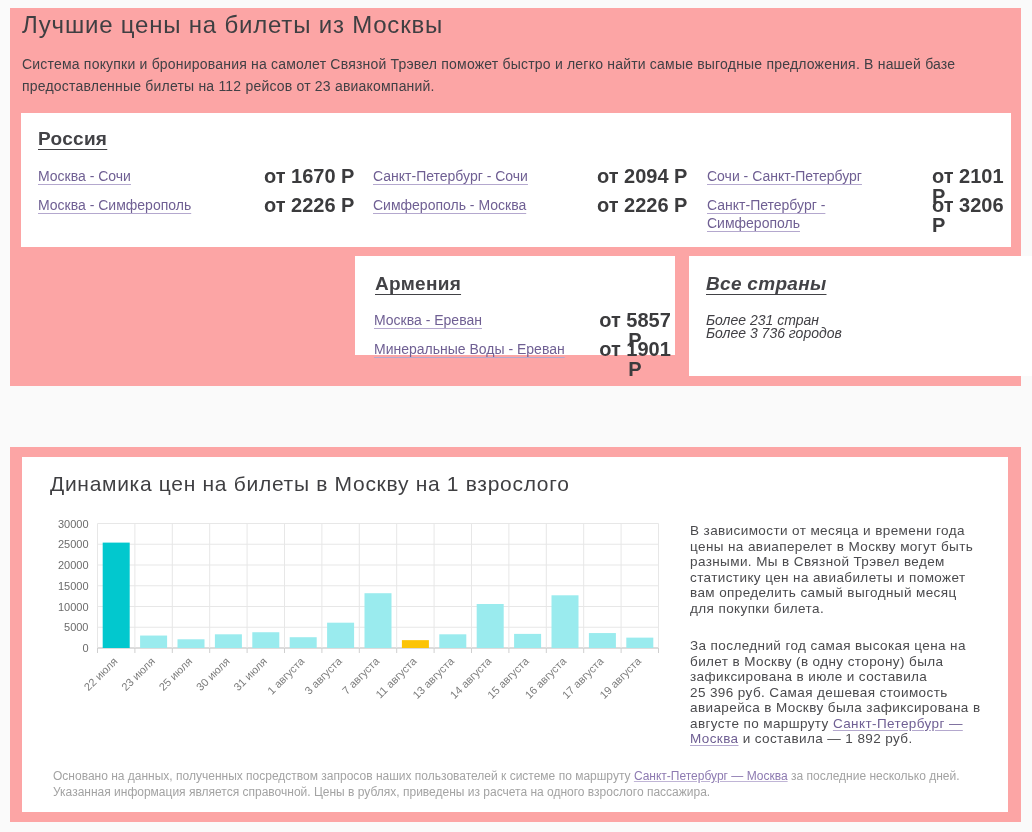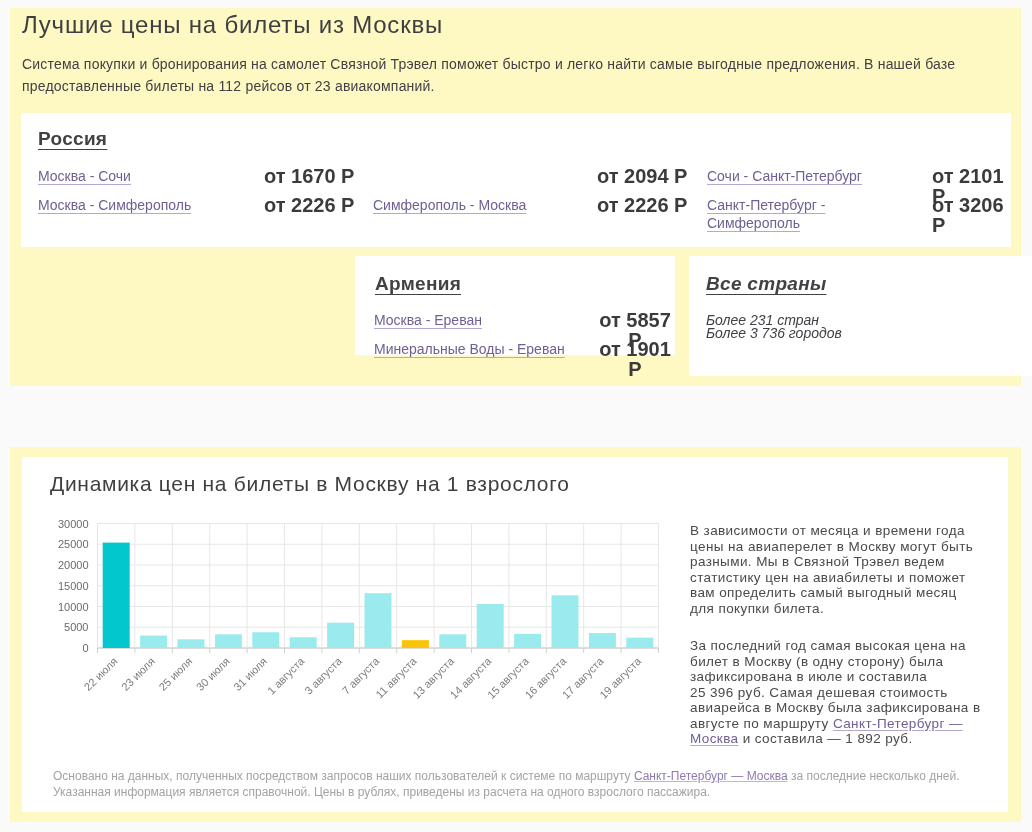--- a/index.html
+++ b/index.html
@@ -1,19 +1,19 @@
 <!DOCTYPE html>
 <html lang="ru"><head>
 <meta charset="utf-8">
 <title>Лучшие цены на билеты из Москвы</title>
 <style>
 * { box-sizing: border-box; margin: 0; padding: 0; }
 html,body { width:1032px; height:832px; background:#fafafa; font-family:"Liberation Sans", sans-serif; }
 body { position:relative; overflow:hidden; }
-.sect { position:absolute; left:10px; width:1011px; background:#fef9c3; }
+.sect { position:absolute; left:10px; width:1011px; background:#fca5a5; }
 #s1 { top:8px; height:378px; }
 #s2 { top:447px; height:375px; }
 h1 { position:absolute; left:12px; top:3px; font-size:24px; font-weight:normal; color:#3f3f42; letter-spacing:0.8px; }
 .intro { position:absolute; left:12px; top:45px; width:950px; font-size:14px; line-height:22px; letter-spacing:0.2px; color:#414045; }
 .card { position:absolute; background:#fff; }
 #cardRu { left:11px; top:105px; width:990px; height:134px; }
 #cardTr { left:11px; top:248px; width:320px; height:120px; }
 #cardAr { left:345px; top:248px; width:320px; height:99px;text-align:center; }
 #cardAll { left:679px; top:248px; width:360px; height:120px;font-style:italic; }
 h3 { font-size:19px; font-weight:bold; color:#424246; text-decoration:underline; text-underline-offset:3.5px; text-decoration-thickness:1.3px; letter-spacing:0.3px; }
@@ -38,20 +38,21 @@
 <body>
 
 <div class="sect" id="s1">
   <h1>Лучшие цены на билеты из Москвы</h1>
   <div class="intro">Система покупки и бронирования на самолет Связной Трэвел поможет быстро и легко найти самые выгодные предложения. В нашей базе предоставленные билеты на 112 рейсов от 23 авиакомпаний.</div>
 
   <div class="card" id="cardRu">
     <h3>Россия</h3>
     <div class="row" style="left:17px; top:54px; width:226px;"><a class="rt">Москва - Сочи</a></div>
     <div class="row" style="left:243px; top:54px;"><span class="price">от 1670 Р</span></div>
+    <div class="row" style="left:352px; top:54px; width:224px;"><a class="rt">Санкт-Петербург - Сочи</a></div>
     <div class="row" style="left:576px; top:54px;"><span class="price">от 2094 Р</span></div>
     <div class="row" style="left:686px; top:54px; width:225px;"><a class="rt">Сочи - Санкт-Петербург</a></div>
     <div class="row" style="left:911px; top:54px;"><span class="price">от 2101 Р</span></div>
     <div class="row" style="left:17px; top:83px; width:226px;"><a class="rt">Москва - Симферополь</a></div>
     <div class="row" style="left:243px; top:83px;"><span class="price">от 2226 Р</span></div>
     <div class="row" style="left:352px; top:83px; width:224px;"><a class="rt">Симферополь - Москва</a></div>
     <div class="row" style="left:576px; top:83px;"><span class="price">от 2226 Р</span></div>
     <div class="row" style="left:686px; top:83px; width:225px;"><a class="rt">Санкт-Петербург -<br>Симферополь</a></div>
     <div class="row" style="left:911px; top:83px;"><span class="price">от 3206<br>Р</span></div>
   </div>

